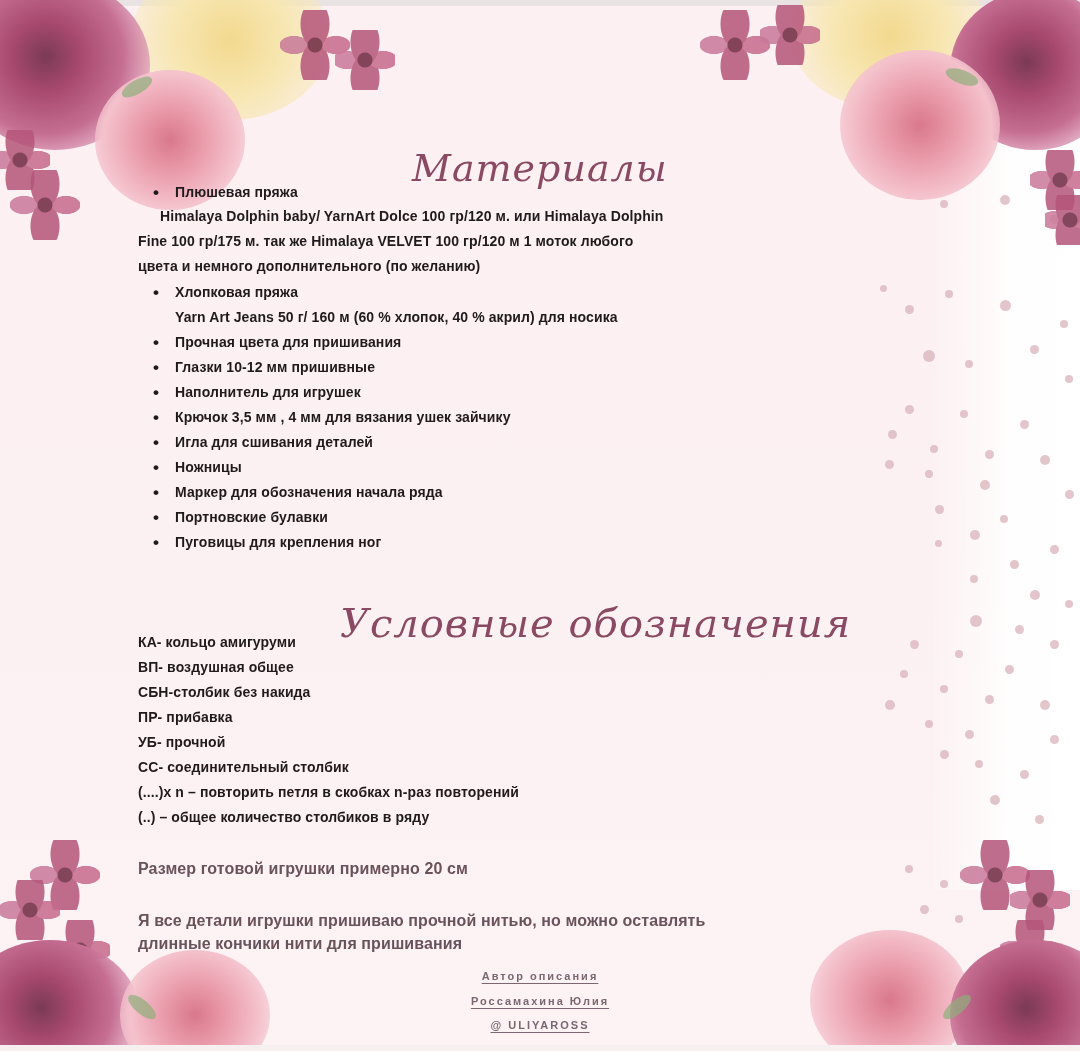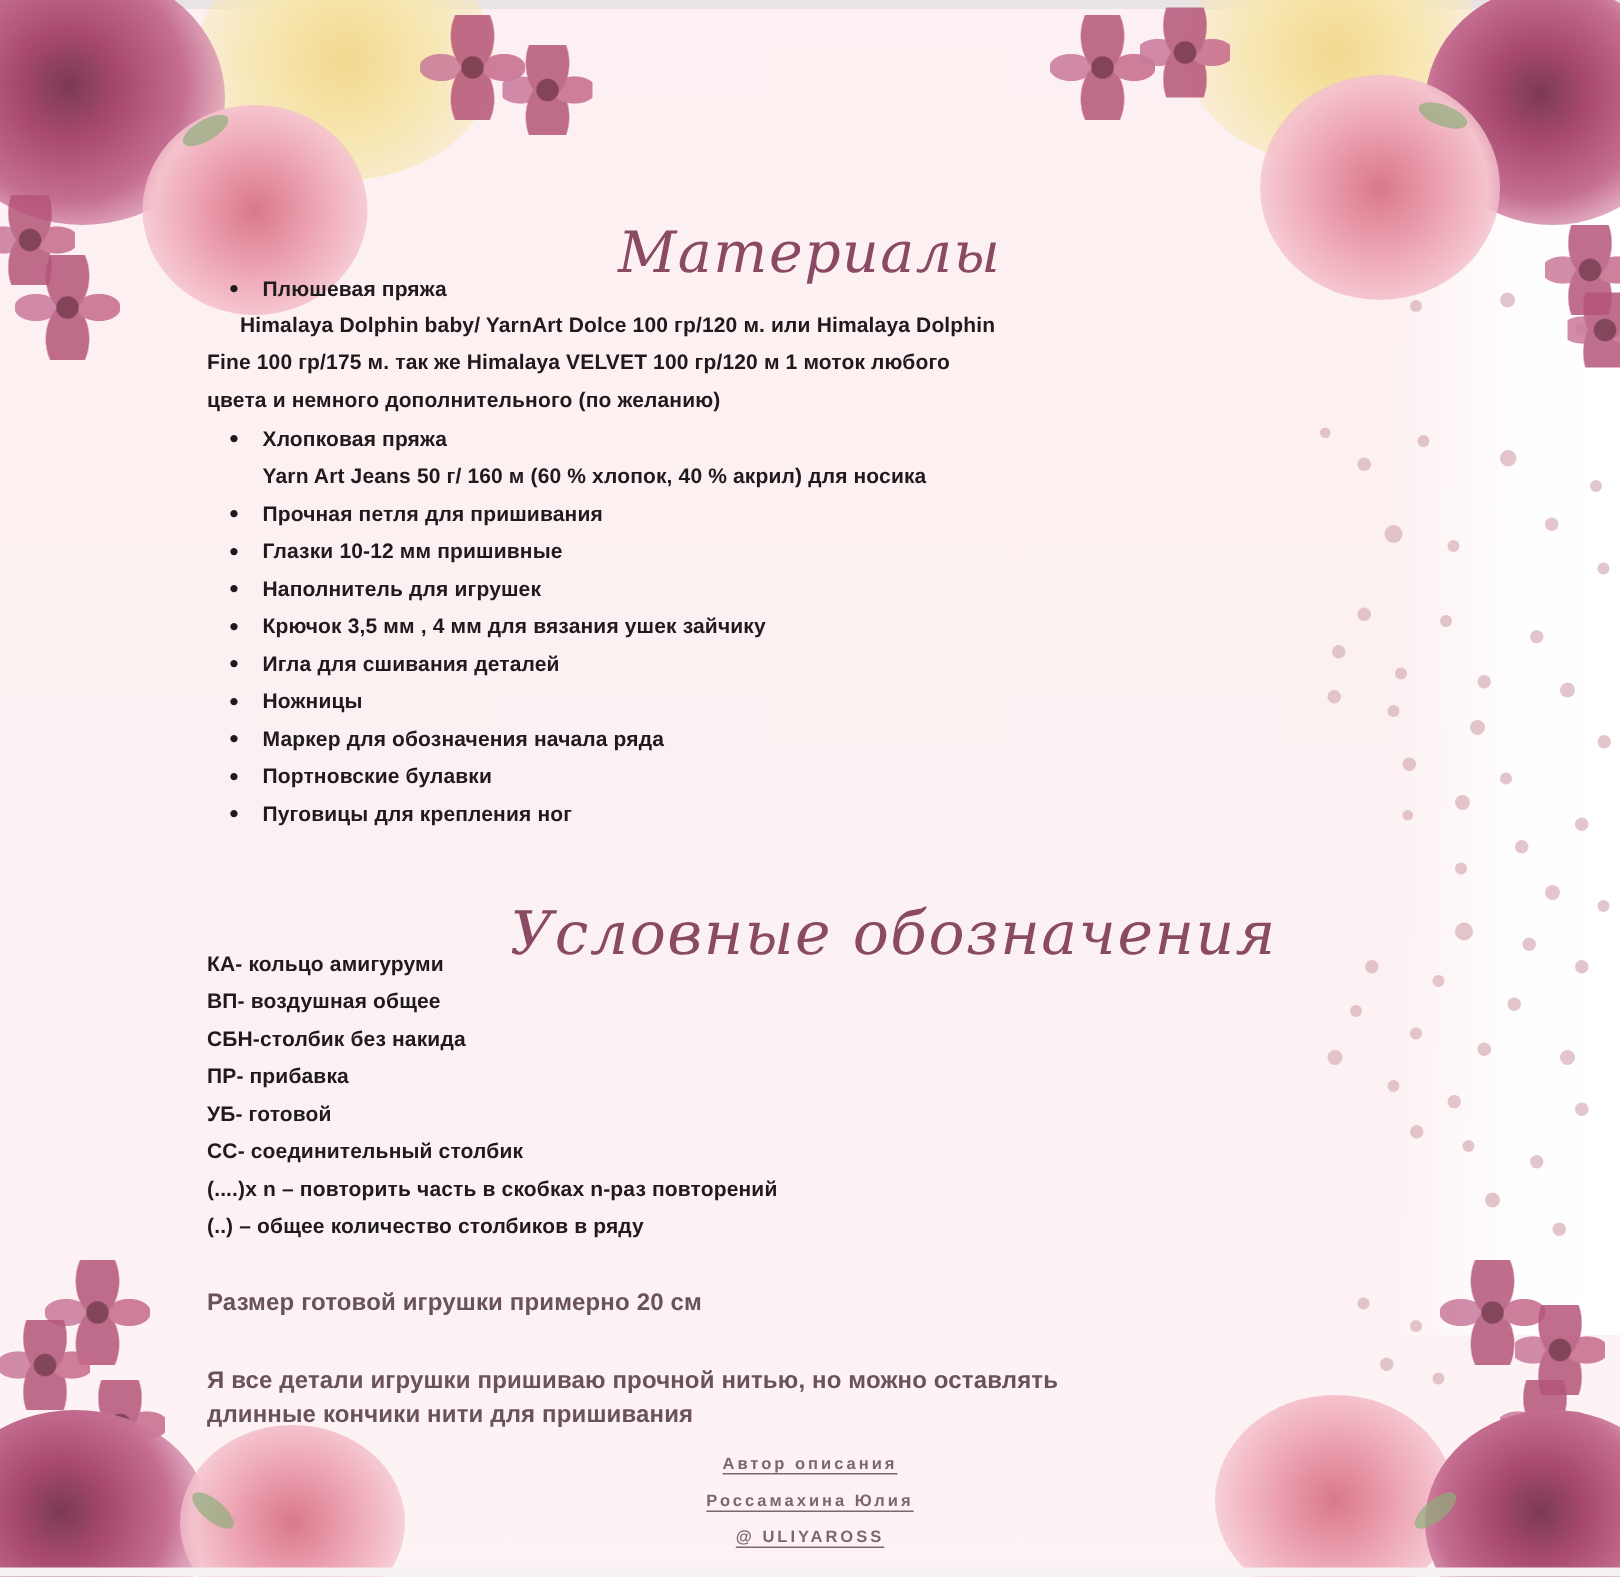--- a/index.html
+++ b/index.html
@@ -166,41 +166,41 @@
 
     <div>
       <div class="line bullet" style="left:175px;top:184px">Плюшевая пряжа</div>
       <div class="line" style="left:160px;top:208px">Himalaya Dolphin baby/ YarnArt Dolce 100 гр/120 м. или Himalaya Dolphin</div>
       <div class="line" style="left:138px;top:233px">Fine 100 гр/175 м. так же Himalaya VELVET 100 гр/120 м    1 моток любого</div>
       <div class="line" style="left:138px;top:258px">цвета и немного дополнительного (по желанию)</div>
 
       <div class="line bullet" style="left:175px;top:284px">Хлопковая пряжа</div>
       <div class="line" style="left:175px;top:309px">Yarn Art Jeans 50 г/ 160 м (60 % хлопок, 40 % акрил) для носика</div>
 
-      <div class="line bullet" style="left:175px;top:334px">Прочная петля для пришивания</div>
+      <div class="line bullet" style="left:175px;top:334px">Прочная цвета для пришивания</div>
       <div class="line bullet" style="left:175px;top:359px">Глазки 10-12 мм пришивные</div>
       <div class="line bullet" style="left:175px;top:384px">Наполнитель для игрушек</div>
       <div class="line bullet" style="left:175px;top:409px">Крючок 3,5 мм , 4 мм для вязания ушек зайчику</div>
       <div class="line bullet" style="left:175px;top:434px">Игла для сшивания деталей</div>
       <div class="line bullet" style="left:175px;top:459px">Ножницы</div>
       <div class="line bullet" style="left:175px;top:484px">Маркер для обозначения начала ряда</div>
       <div class="line bullet" style="left:175px;top:509px">Портновские булавки</div>
       <div class="line bullet" style="left:175px;top:534px">Пуговицы для крепления ног</div>
     </div>
 
     <div class="script-title t-legend">Условные обозначения</div>
 
     <div>
       <div class="line" style="left:138px;top:634px">КА- кольцо амигуруми</div>
       <div class="line" style="left:138px;top:659px">ВП- воздушная общее</div>
       <div class="line" style="left:138px;top:684px">СБН-столбик без накида</div>
       <div class="line" style="left:138px;top:709px">ПР- прибавка</div>
-      <div class="line" style="left:138px;top:734px">УБ- готовой</div>
+      <div class="line" style="left:138px;top:734px">УБ- прочной</div>
       <div class="line" style="left:138px;top:759px">СС- соединительный столбик</div>
-      <div class="line" style="left:138px;top:784px">(....)х n – повторить часть в скобках n-раз повторений</div>
+      <div class="line" style="left:138px;top:784px">(....)х n – повторить петля в скобках n-раз повторений</div>
       <div class="line" style="left:138px;top:809px">(..) – общее количество столбиков в ряду</div>
     </div>
 
     <div class="line soft" style="left:138px;top:860px">Размер готовой игрушки примерно 20 см</div>
     <div class="line soft" style="left:138px;top:935px">длинные кончики нити для пришивания</div>
     <div class="line soft" style="left:138px;top:912px">Я все детали игрушки пришиваю прочной нитью, но можно оставлять</div>
 
     <div class="credit" style="top:970px">Автор описания</div>
     <div class="credit" style="top:995px">Россамахина Юлия</div>
     <div class="credit" style="top:1019px">@ ULIYAROSS</div>

